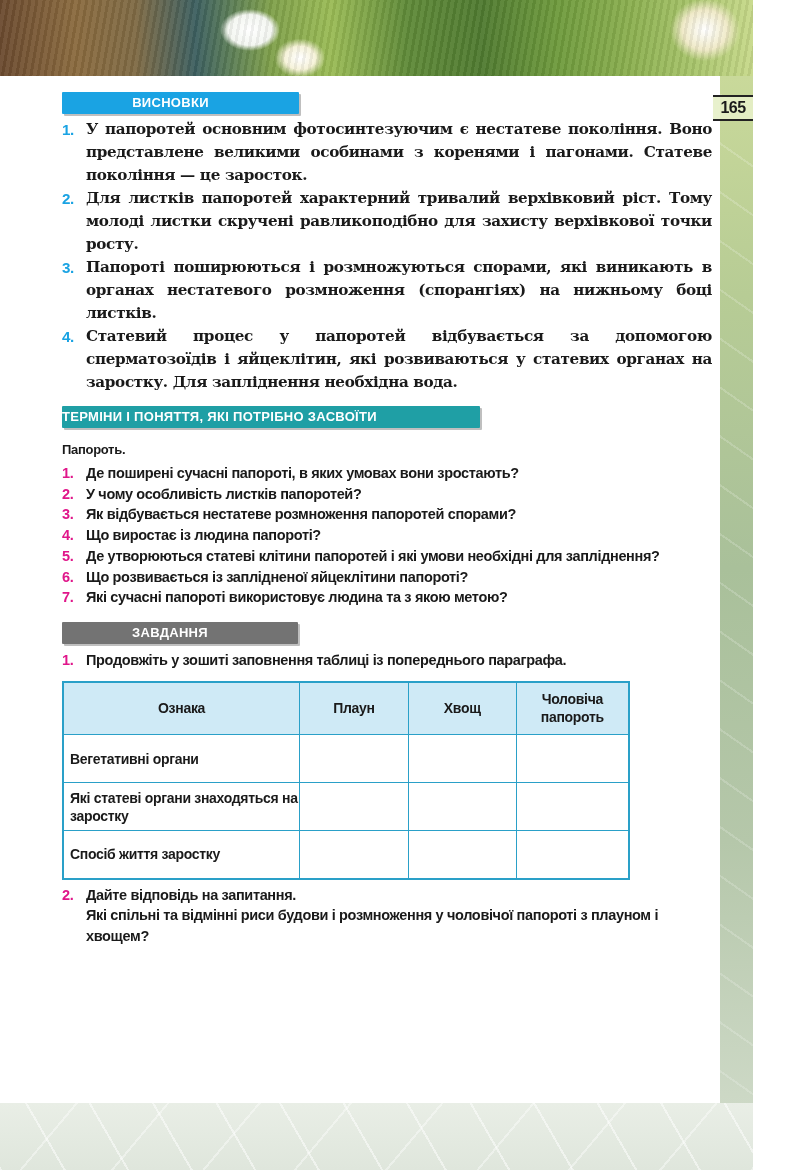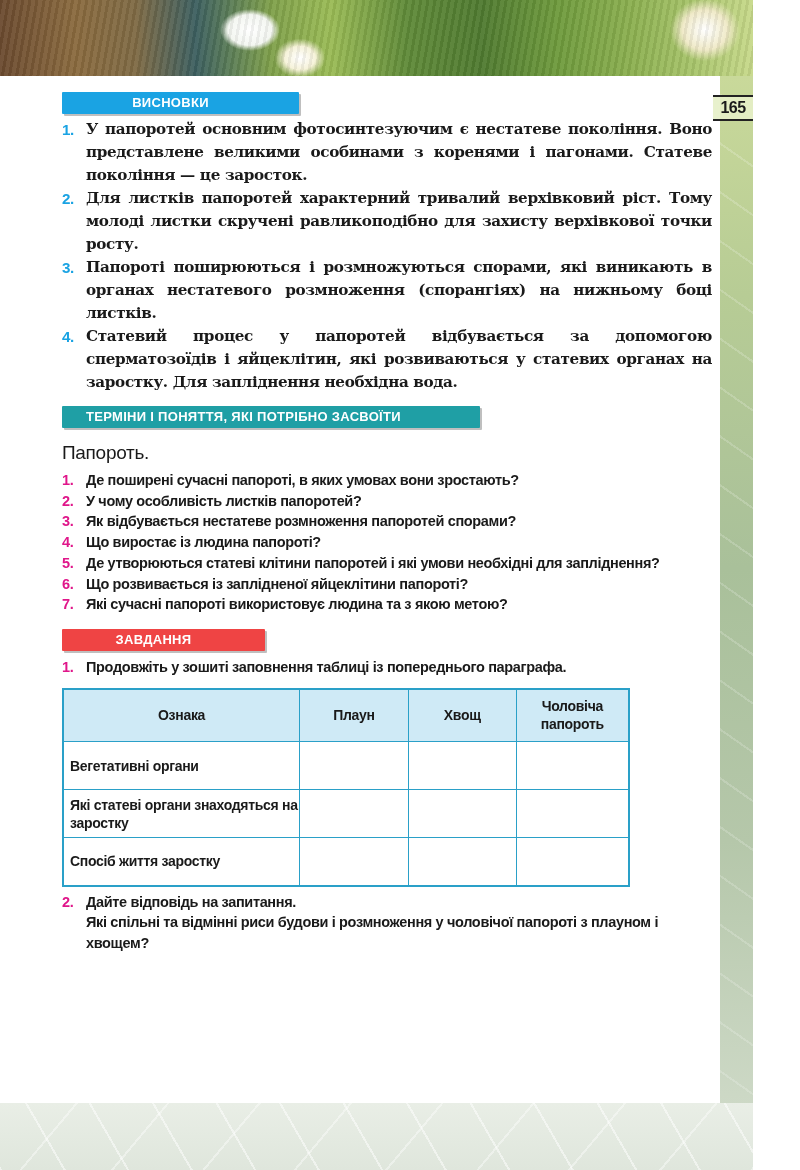--- a/index.html
+++ b/index.html
@@ -51,35 +51,35 @@
   }
   .content { position: absolute; left: 62px; top: 92px; width: 650px; }
   .badge {
     display: inline-block; height: 22px; border-radius: 1px;
     color: #ffffff; font-weight: bold; font-size: 13px; line-height: 22px;
     text-transform: uppercase; letter-spacing: 0.3px;
     box-shadow: 2px 2px 0 rgba(0,0,0,0.25);
     font-family: "Liberation Sans", sans-serif;
   }
   .badge.blue { width: 237px; background: #1aa3e3; text-align: center; padding-right: 20px; }
-  .badge.teal { width: 418px; background: #1f9fa5; padding-left: 24px; }
+  .badge.teal { width: 418px; background: #1f9fa5; padding-left: 0; }
   .badge.red { width: 236px; background: #e01e2c; padding-left: 8px; box-shadow: 2px 2px 0 rgba(240,180,40,0.8); }
-  .badge.magenta { width: 203px; background: #ef4444; text-align: center; padding-right: 20px; }
+  .badge.magenta { width: 236px; background: #737373; text-align: center; padding-right: 20px; }
 
   .serif-list { margin-top: 4px; }
   .serif-list .item {
     position: relative; padding-left: 24px;
     font-family: "DejaVu Serif", serif; font-weight: bold; font-size: 15.2px; line-height: 23px;
     text-align: justify; letter-spacing: -0.35px;
   }
   .num { position: absolute; left: 0; top: 0; font-family: "Liberation Sans", sans-serif; font-weight: bold; }
   .num.blue { color: #1aa3e3; }
   .num.magenta { color: #e0168a; }
 
-  .term { font-weight: normal; font-size: 19px; margin-top: 14px; letter-spacing: -0.3px; }
+  .term { font-weight: bold; font-size: 13px; margin-top: 14px; letter-spacing: -0.3px; }
   .sans-list { margin-top: 6px; }
   .sans-list .item {
     position: relative; padding-left: 24px;
     font-weight: bold; font-size: 14.5px; line-height: 20.7px; letter-spacing: -0.35px;
   }
 
   table.task-table {
     margin-top: 10px; margin-left: 0; width: 568px;
     border-collapse: collapse; border: 2px solid #2aa0c8;
   }

